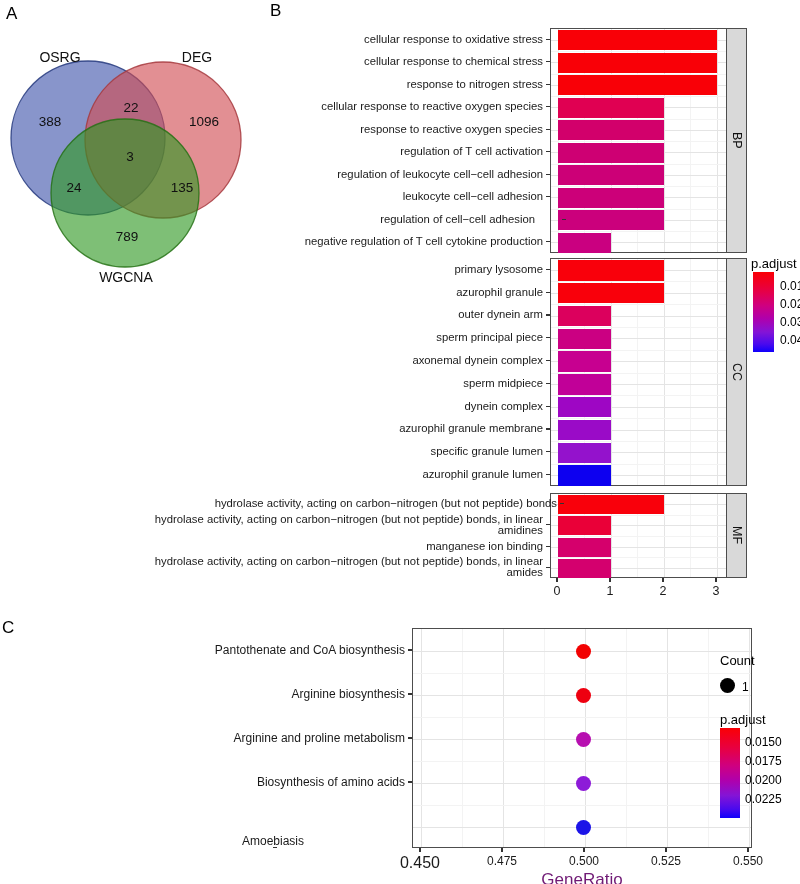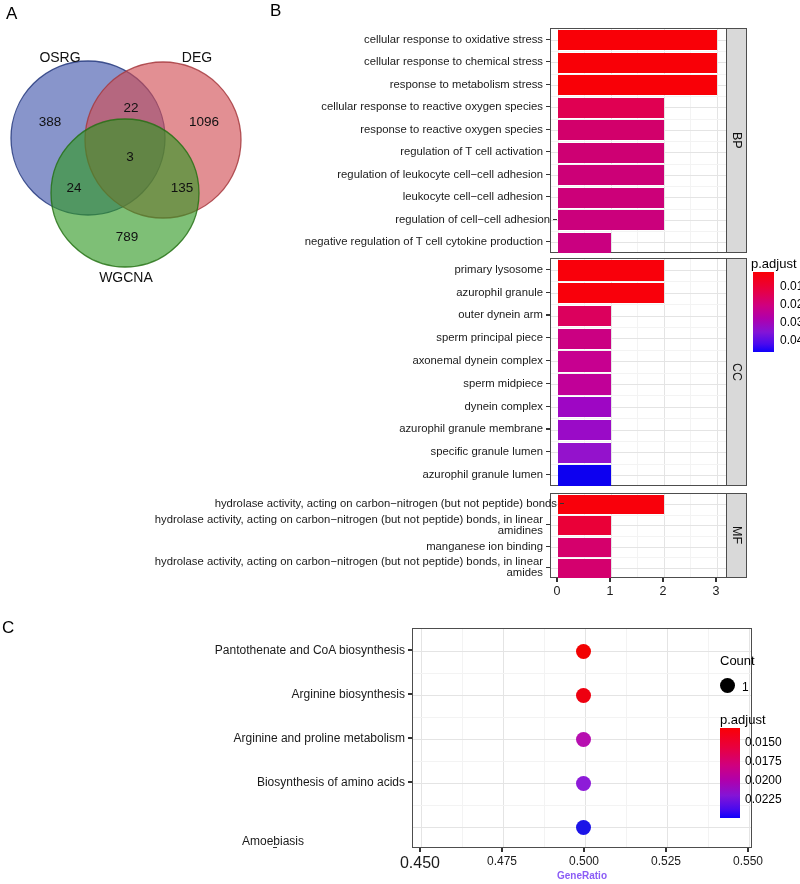--- a/index.html
+++ b/index.html
@@ -16,21 +16,21 @@
   .lbl-row{position:absolute;display:flex;align-items:center;justify-content:flex-end;
            text-align:right;color:#1a1a1a;white-space:pre-line;}
   .lbl-b{font-size:11.3px;line-height:11px;}
   .lbl-c{font-size:12px;line-height:12px;}
   .tick-y{width:4px;height:1.2px;background:#333;margin-left:3px;flex:none;align-self:center;}
   .strip{position:absolute;background:#d9d9d9;border:1.2px solid #4d4d4d;box-sizing:border-box;
          display:flex;align-items:center;justify-content:center;}
   .strip span{writing-mode:vertical-rl;font-size:12.5px;color:#111;}
   .x-tick{position:absolute;width:1.2px;height:4px;background:#333;}
   .x-lab{position:absolute;font-size:12.5px;color:#1a1a1a;text-align:center;}
-  .axis-title{position:absolute;font-size:10px;color:#8b5cf6;text-align:center;font-weight:bold;}
+  .axis-title{position:absolute;font-size:17px;color:#701a75;text-align:center;}
   .legend-title{position:absolute;font-size:13px;color:#000;}
   .grad{position:absolute;
         background:linear-gradient(180deg,#fa0005 0%,#e80040 22%,#cf0080 42%,#b000ab 58%,#8414d6 75%,#4a0aee 90%,#1000fb 100%);}
   .grad-lab{position:absolute;font-size:12px;color:#000;height:13px;line-height:13px;}
   .dot{position:absolute;border-radius:50%;}
   .count-dot{position:absolute;border-radius:50%;background:#000;width:15px;height:15px;}
   .count-lab{position:absolute;font-size:12px;color:#000;}
   svg text{font-family:"Liberation Sans",sans-serif;fill:#111;}
 </style>
 </head>
@@ -93,27 +93,27 @@
         <div class="grid-h gmajor" style="top: 190.75px;"></div>
         <div class="grid-h gminor" style="top: 179.5px;"></div>
         <div class="bar" style="left: 7px; top: 181.1px; width: 106px; height: 20.3px; background: rgb(203, 0, 124);"></div>
         <div class="grid-h gmajor" style="top: 213.25px;"></div>
         <div class="grid-h gminor" style="top: 202px;"></div>
         <div class="bar" style="left: 7px; top: 203.6px; width: 53px; height: 20.3px; background: rgb(202, 0, 128);"></div>
       </div>
       <div class="abs" style="left: 148px; top: 28px; width: 402px; height: 225px;">
         <div class="lbl-row lbl-b" style="left: 0px; top: 0px; width: 402px; height: 22.5px;"><span>cellular response to oxidative stress</span><span class="tick-y"></span></div>
         <div class="lbl-row lbl-b" style="left: 0px; top: 22.5px; width: 402px; height: 22.5px;"><span>cellular response to chemical stress</span><span class="tick-y"></span></div>
-        <div class="lbl-row lbl-b" style="left: 0px; top: 45px; width: 402px; height: 22.5px;"><span>response to metabolism stress</span><span class="tick-y"></span></div>
+        <div class="lbl-row lbl-b" style="left: 0px; top: 45px; width: 402px; height: 22.5px;"><span>response to nitrogen stress</span><span class="tick-y"></span></div>
         <div class="lbl-row lbl-b" style="left: 0px; top: 67.5px; width: 402px; height: 22.5px;"><span>cellular response to reactive oxygen species</span><span class="tick-y"></span></div>
         <div class="lbl-row lbl-b" style="left: 0px; top: 90px; width: 402px; height: 22.5px;"><span>response to reactive oxygen species</span><span class="tick-y"></span></div>
         <div class="lbl-row lbl-b" style="left: 0px; top: 112.5px; width: 402px; height: 22.5px;"><span>regulation of T cell activation</span><span class="tick-y"></span></div>
         <div class="lbl-row lbl-b" style="left: 0px; top: 135px; width: 402px; height: 22.5px;"><span>regulation of leukocyte cell−cell adhesion</span><span class="tick-y"></span></div>
         <div class="lbl-row lbl-b" style="left: 0px; top: 157.5px; width: 402px; height: 22.5px;"><span>leukocyte cell−cell adhesion</span><span class="tick-y"></span></div>
-        <div class="lbl-row lbl-b" style="left: 7px; top: 180px; width: 402px; height: 22.5px;"><span>regulation of cell−cell adhesion</span><span class="tick-y"></span></div>
+        <div class="lbl-row lbl-b" style="left: 16px; top: 180px; width: 402px; height: 22.5px; gap: 24px;"><span>regulation of cell−cell adhesion</span><span class="tick-y"></span></div>
         <div class="lbl-row lbl-b" style="left: 0px; top: 202.5px; width: 402px; height: 22.5px;"><span>negative regulation of T cell cytokine production</span><span class="tick-y"></span></div>
       </div>
       <div class="strip" style="left: 726px; top: 28px; width: 21px; height: 225px;">
         <span>BP</span>
       </div>
       <div class="b-panel" style="left: 550px; top: 258px; width: 177px; height: 228px;">
         <div class="grid-v gmajor" style="left: 6.5px;"></div>
         <div class="grid-v gminor" style="left: 33px;"></div>
         <div class="grid-v gmajor" style="left: 59.5px;"></div>
         <div class="grid-v gminor" style="left: 86px;"></div>

